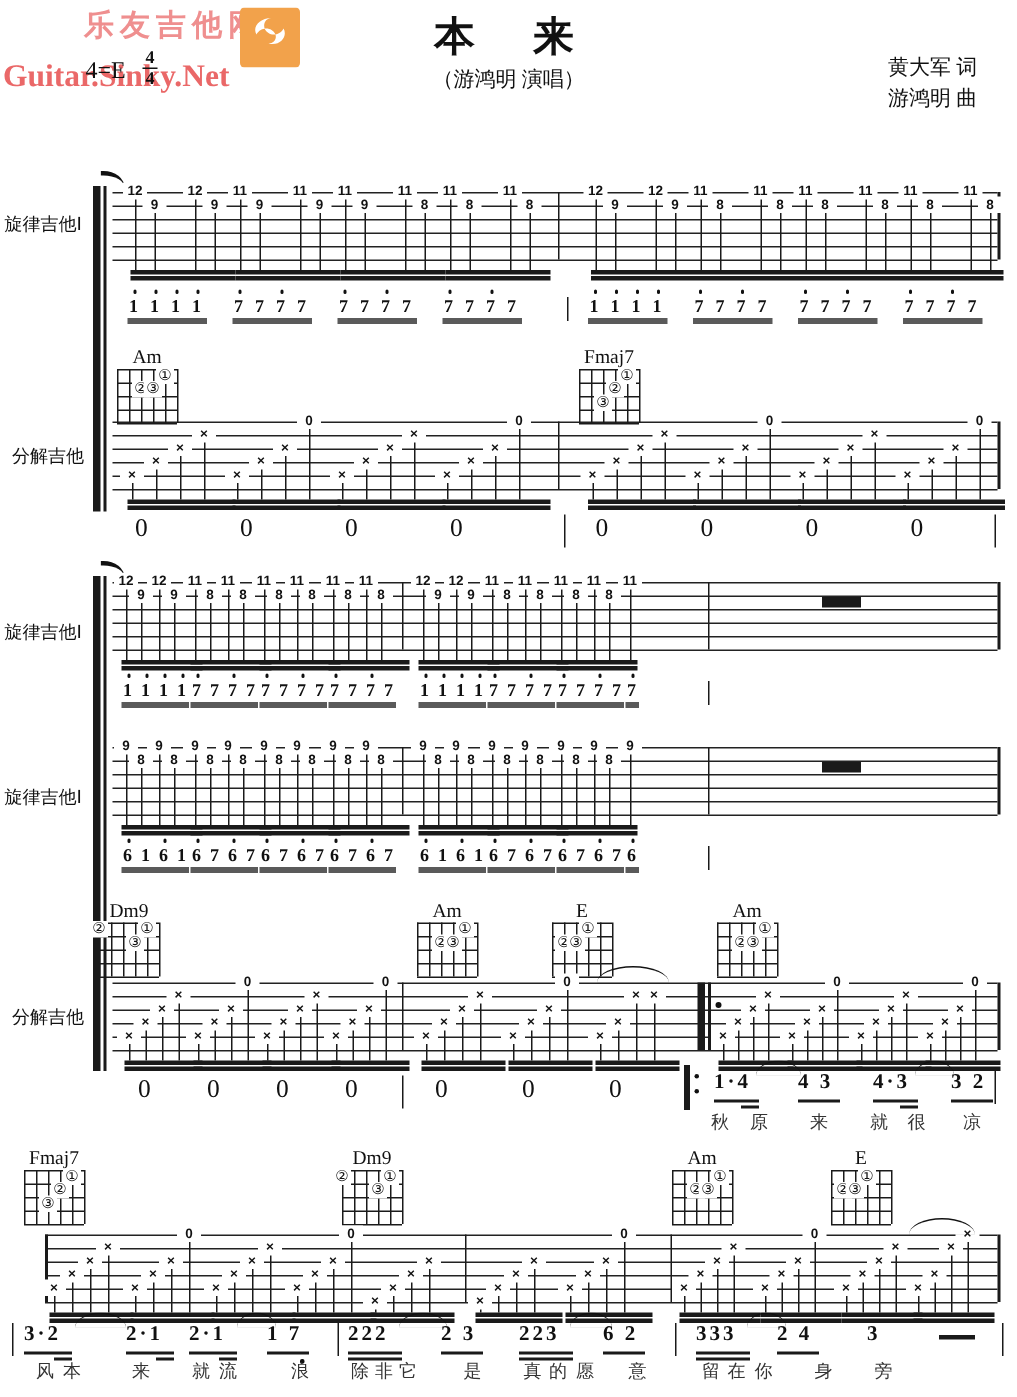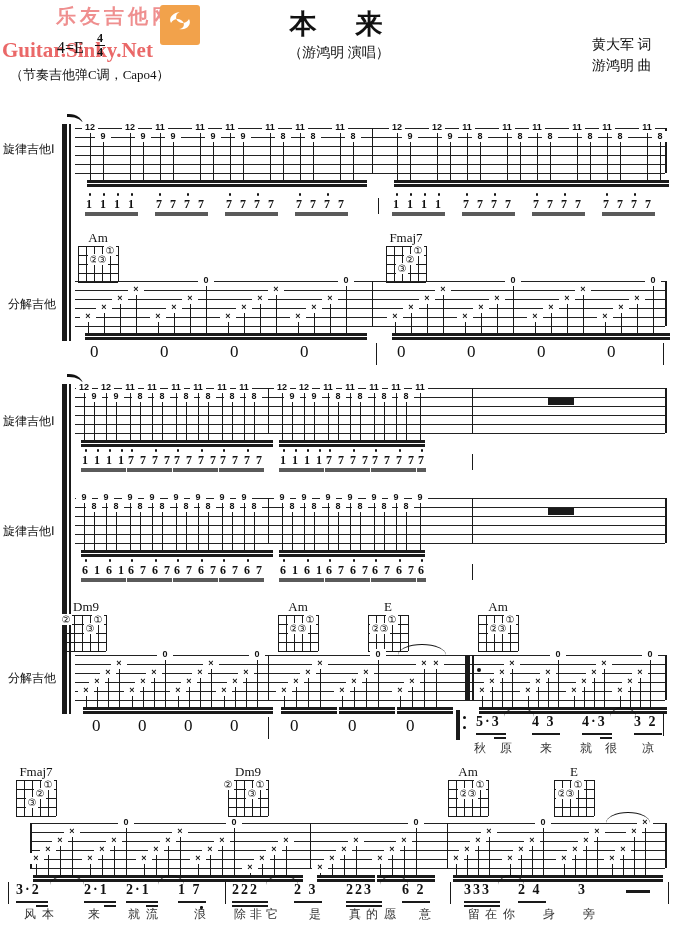--- a/index.html
+++ b/index.html
@@ -32,21 +32,20 @@
       <path d="M21 7c-8 0-13 6-10 11 2-4 7-5 10-3 5 3 3 9-2 9 8 2 13-5 10-10-2 4-7 5-10 3-5-3-3-10 2-10z" fill="#ffffff"></path>
     </svg>
   </div>
 
   <div class="abs key" style="left:57px;top:39px;">4=E</div>
   <div class="abs frac" style="left:94px;top:33px;width:12px;">
     <div>4</div>
     <div class="bar"></div>
     <div>4</div>
   </div>
-  <div class="abs capo" style="left:10px;top:66px;">（节奏吉他弹C调，Capo4）</div>
 
   <div class="abs subtitle" style="left:0;top:44px;width:678px;text-align:center;">（游鸿明 演唱）</div>
   <div class="abs title" style="left:0;top:6px;width:678px;text-align:center;">本　来</div>
 
   <div class="abs credit" style="left:592px;top:36px;">黄大军 词</div>
   <div class="abs credit" style="left:592px;top:57px;">游鸿明 曲</div>
 
   <div id="score">
       <div style="left: 62px; top: 124px; width: 5px; height: 217px; background: rgb(26, 26, 26);"></div>
       <div style="left: 69px; top: 124px; width: 2px; height: 217px; background: rgb(26, 26, 26);"></div>
@@ -798,21 +797,21 @@
       <div style="left: 184px; top: 716px; font-size: 17px; font-family: &quot;Liberation Serif&quot;, serif;">0</div>
       <div style="left: 230px; top: 716px; font-size: 17px; font-family: &quot;Liberation Serif&quot;, serif;">0</div>
       <div style="left: 290px; top: 716px; font-size: 17px; font-family: &quot;Liberation Serif&quot;, serif;">0</div>
       <div style="left: 348px; top: 716px; font-size: 17px; font-family: &quot;Liberation Serif&quot;, serif;">0</div>
       <div style="left: 406px; top: 716px; font-size: 17px; font-family: &quot;Liberation Serif&quot;, serif;">0</div>
       <div style="left: 268px; top: 717px; width: 1px; height: 22px; background: rgb(26, 26, 26);"></div>
       <div style="left: 663px; top: 714px; width: 1px; height: 22px; background: rgb(26, 26, 26);"></div>
       <div style="left: 456px; top: 710px; width: 4px; height: 30px; background: rgb(26, 26, 26);"></div>
       <div style="left: 463px; top: 716px; width: 3px; height: 3px; background: rgb(17, 17, 17); border-radius: 50%;"></div>
       <div style="left: 463px; top: 726px; width: 3px; height: 3px; background: rgb(17, 17, 17); border-radius: 50%;"></div>
-      <div style="left: 476px; top: 714px; font-size: 14px; font-weight: bold; white-space: pre; letter-spacing: 2px; font-family: &quot;Liberation Serif&quot;, serif;">5·3</div>
+      <div style="left: 476px; top: 714px; font-size: 14px; font-weight: bold; white-space: pre; letter-spacing: 2px; font-family: &quot;Liberation Serif&quot;, serif;">1·4</div>
       <div style="left: 476px; top: 733px; width: 30px; height: 2px; background: rgb(26, 26, 26);"></div>
       <div style="left: 494px; top: 736.5px; width: 12px; height: 2.5px; background: rgb(26, 26, 26);"></div>
       <div style="left: 532px; top: 714px; font-size: 14px; font-weight: bold; white-space: pre; letter-spacing: 2px; font-family: &quot;Liberation Serif&quot;, serif;">4 3</div>
       <div style="left: 532px; top: 733px; width: 28px; height: 2px; background: rgb(26, 26, 26);"></div>
       <div style="left: 582px; top: 714px; font-size: 14px; font-weight: bold; white-space: pre; letter-spacing: 2px; font-family: &quot;Liberation Serif&quot;, serif;">4·3</div>
       <div style="left: 582px; top: 733px; width: 30px; height: 2px; background: rgb(26, 26, 26);"></div>
       <div style="left: 600px; top: 736.5px; width: 12px; height: 2.5px; background: rgb(26, 26, 26);"></div>
       <div style="left: 634px; top: 714px; font-size: 14px; font-weight: bold; white-space: pre; letter-spacing: 2px; font-family: &quot;Liberation Serif&quot;, serif;">3 2</div>
       <div style="left: 634px; top: 733px; width: 28px; height: 2px; background: rgb(26, 26, 26);"></div>
       <div style="left: 504px; top: 707px; width: 30px; height: 9px; border-top: 1.5px solid rgb(17, 17, 17); border-radius: 50% 50% 0px 0px / 100% 100% 0px 0px;"></div>

